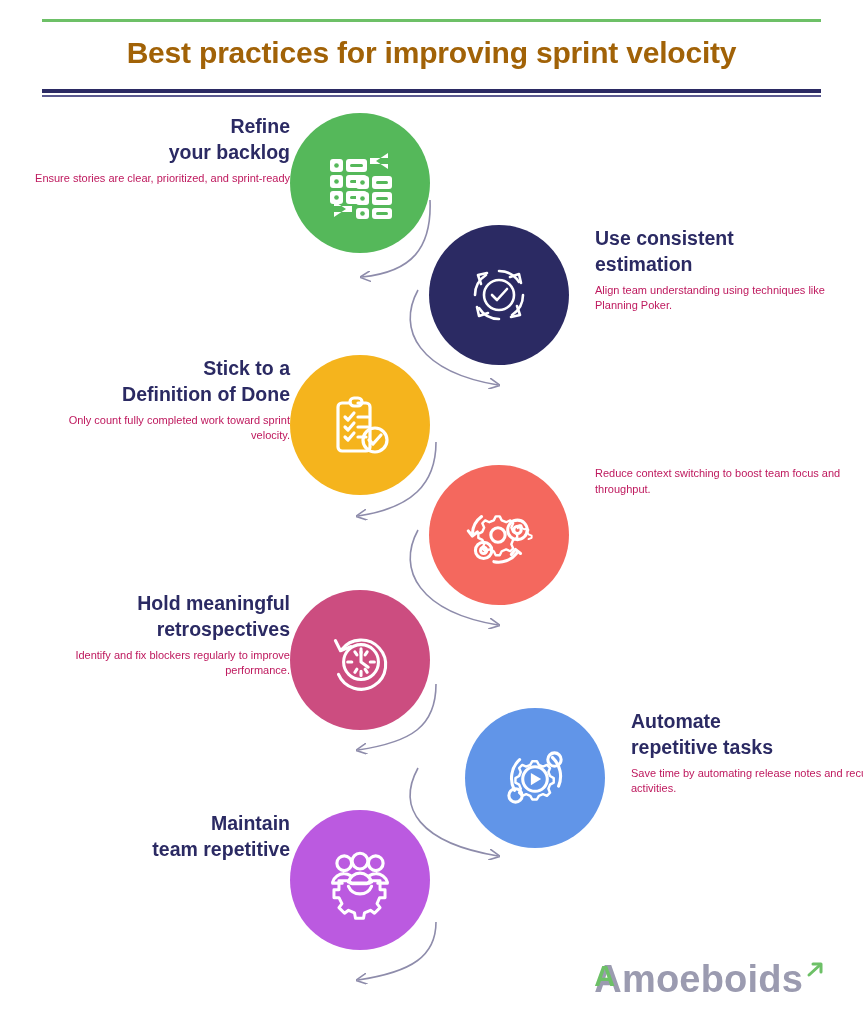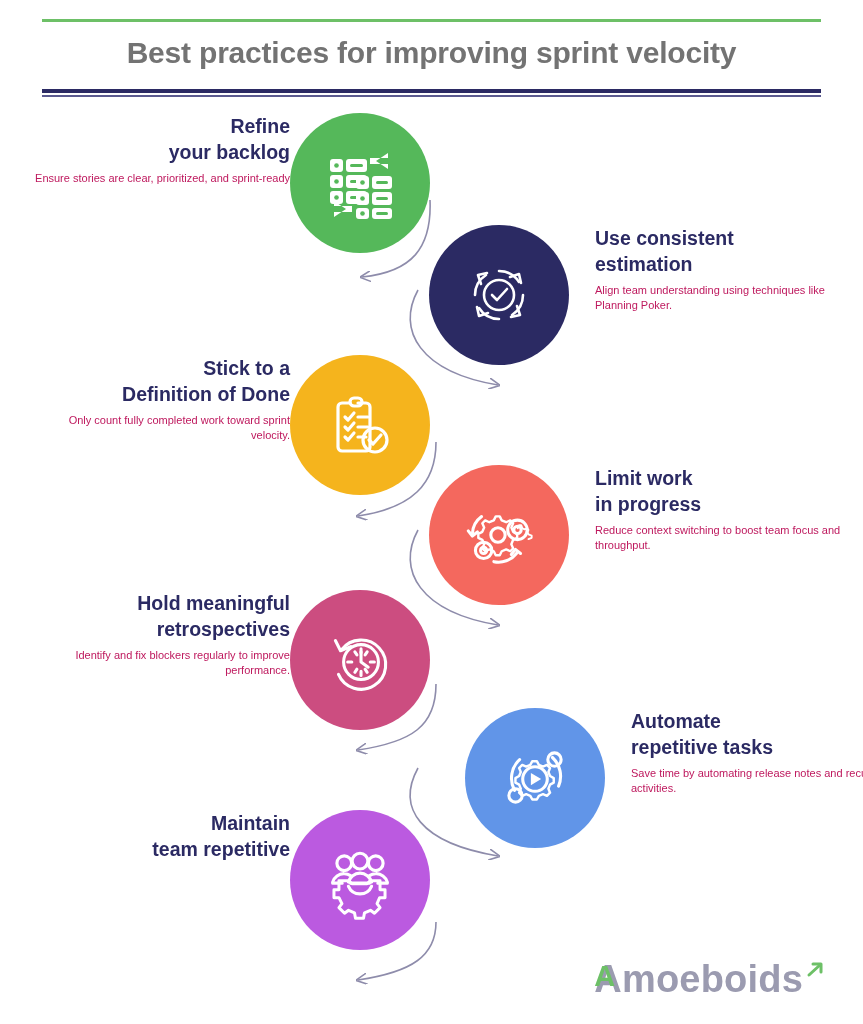--- a/index.html
+++ b/index.html
@@ -42,21 +42,21 @@
     background: #5b5a90;
   }
   #page-title {
     position: absolute;
     left: 0; top: 36px;
     width: 863px;
     text-align: center;
     font-size: 30px;
     font-weight: bold;
     letter-spacing: -0.2px;
-    color: #737373;
+    color: #a16207;
   }
 
   
   #steps {
     position: absolute;
     left: 0; top: 100px;
     width: 863px;
     height: 860px;
   }
   .step {
@@ -271,22 +271,20 @@
           <circle cx="25" cy="55" r="8"></circle>
           <circle cx="25" cy="55" r="3"></circle>
           <path d="M23 22 a22 22 0 0 0 -9 17"></path>
           <path d="M10 36 l4 5 l5 -4"></path>
           <path d="M57 58 a22 22 0 0 1 -22 8"></path>
           <path d="M62 44 l-5 -4 l-4 5" transform="translate(-1,14)"></path>
         </g>
       </svg>
     </div>
     <div class="textcol rightside">
-      <p class="step-title">Limit work
-in progress</p>
       <p class="step-desc">Reduce context switching to boost team focus and throughput.</p>
     </div>
   </div>
 
   <div class="step" style="top:485px;text-decoration:underline;">
     <div class="textcol leftside">
       <p class="step-title">Hold meaningful
 retrospectives</p>
       <p class="step-desc">Identify and fix blockers regularly to improve performance.</p>
     </div>

